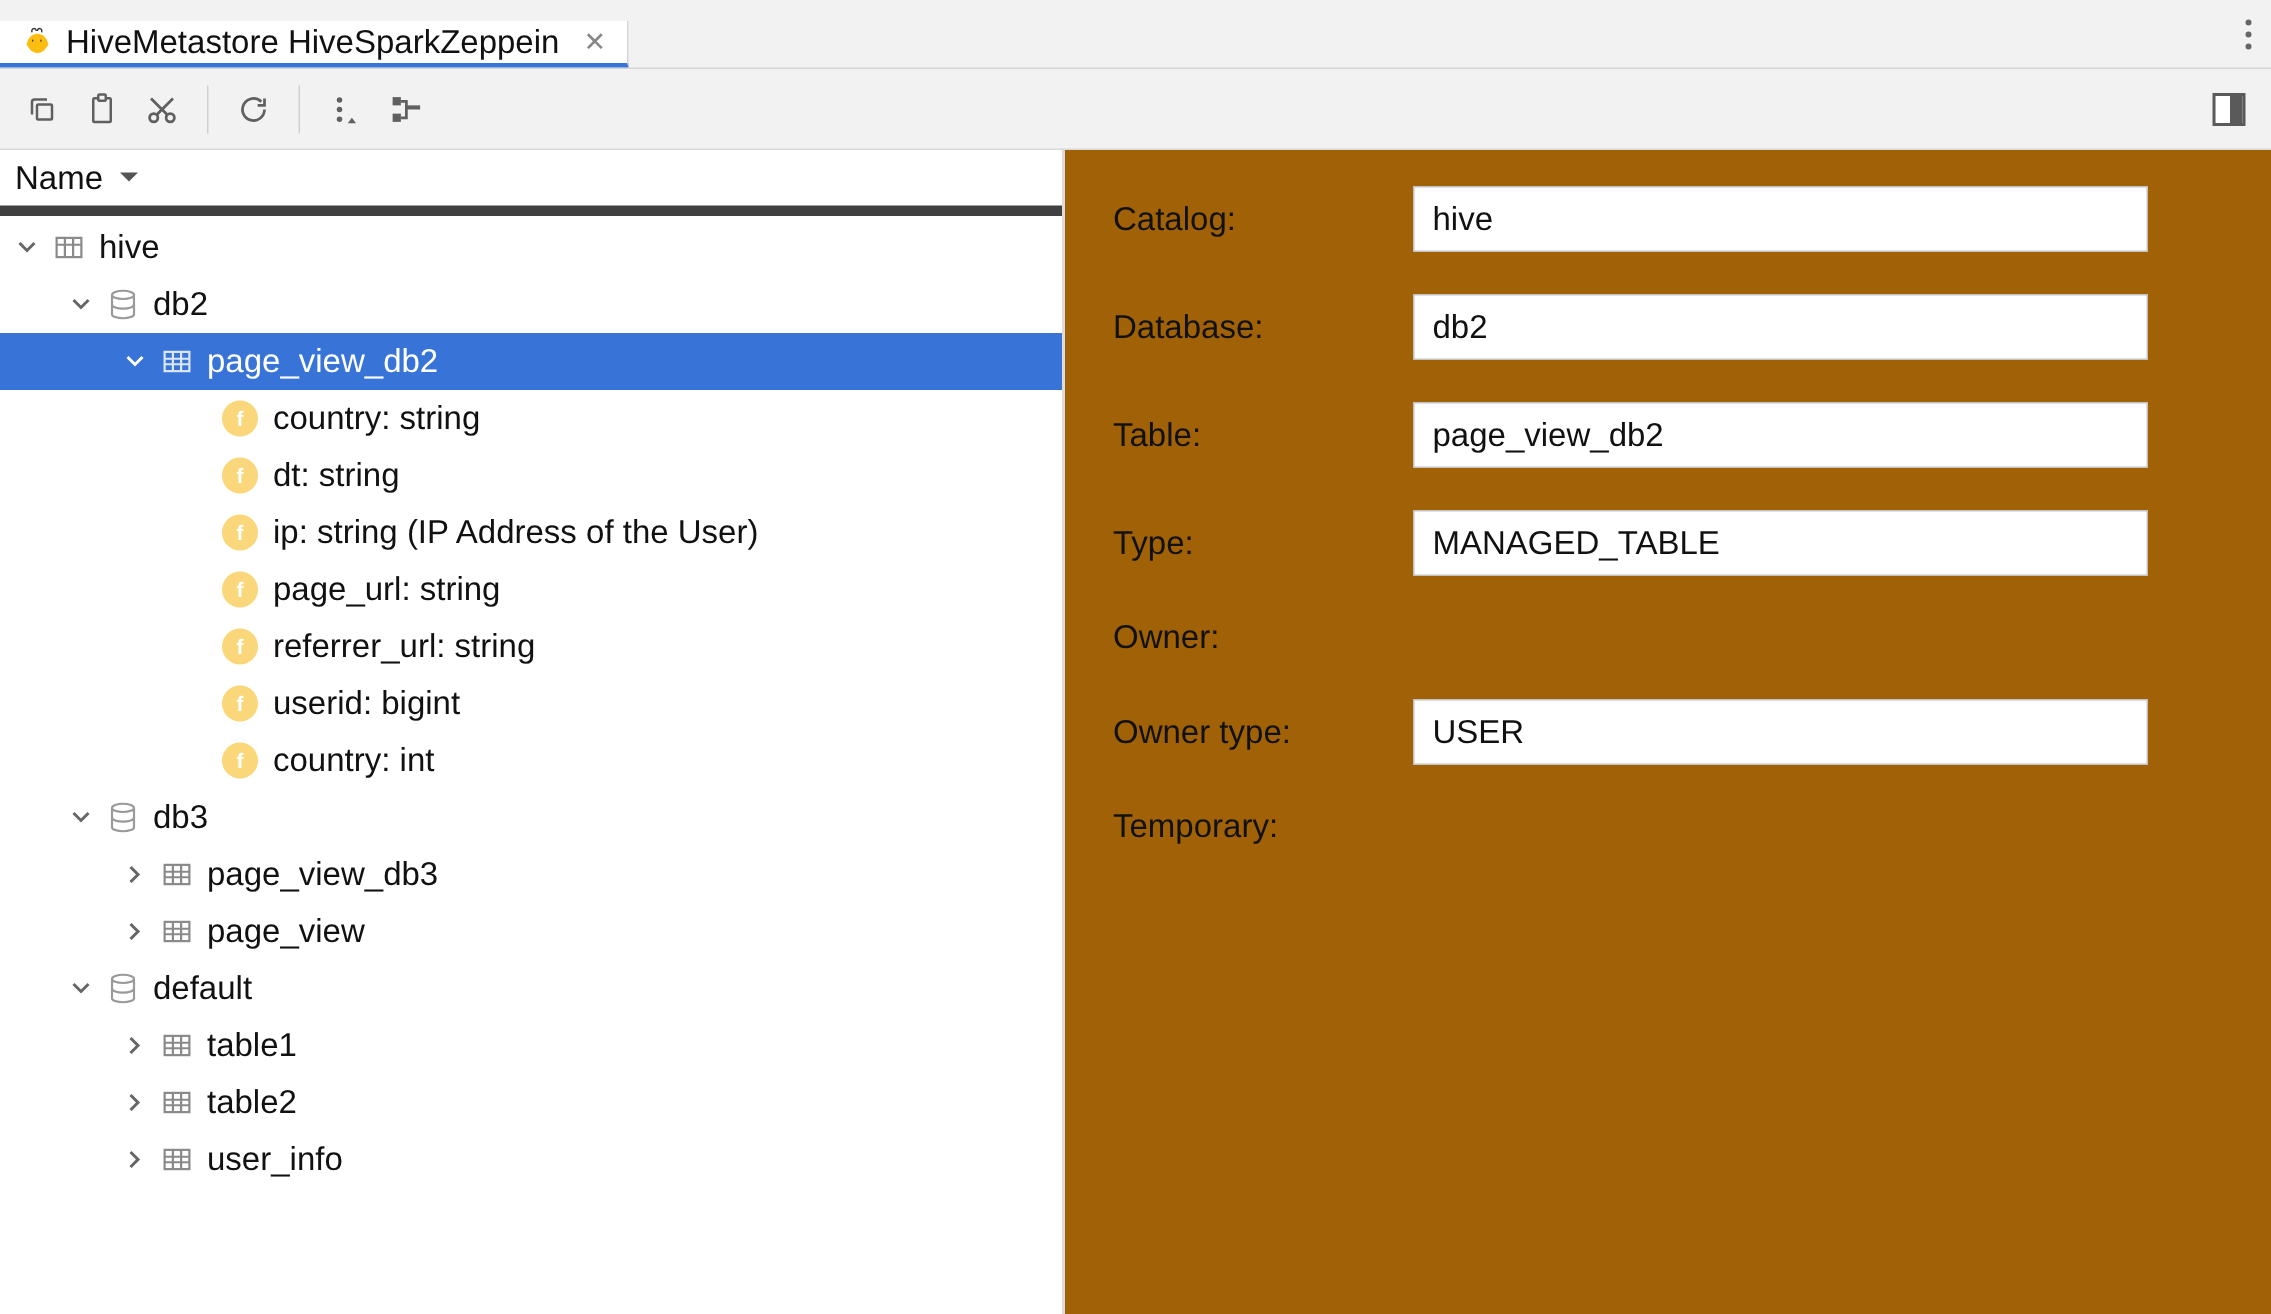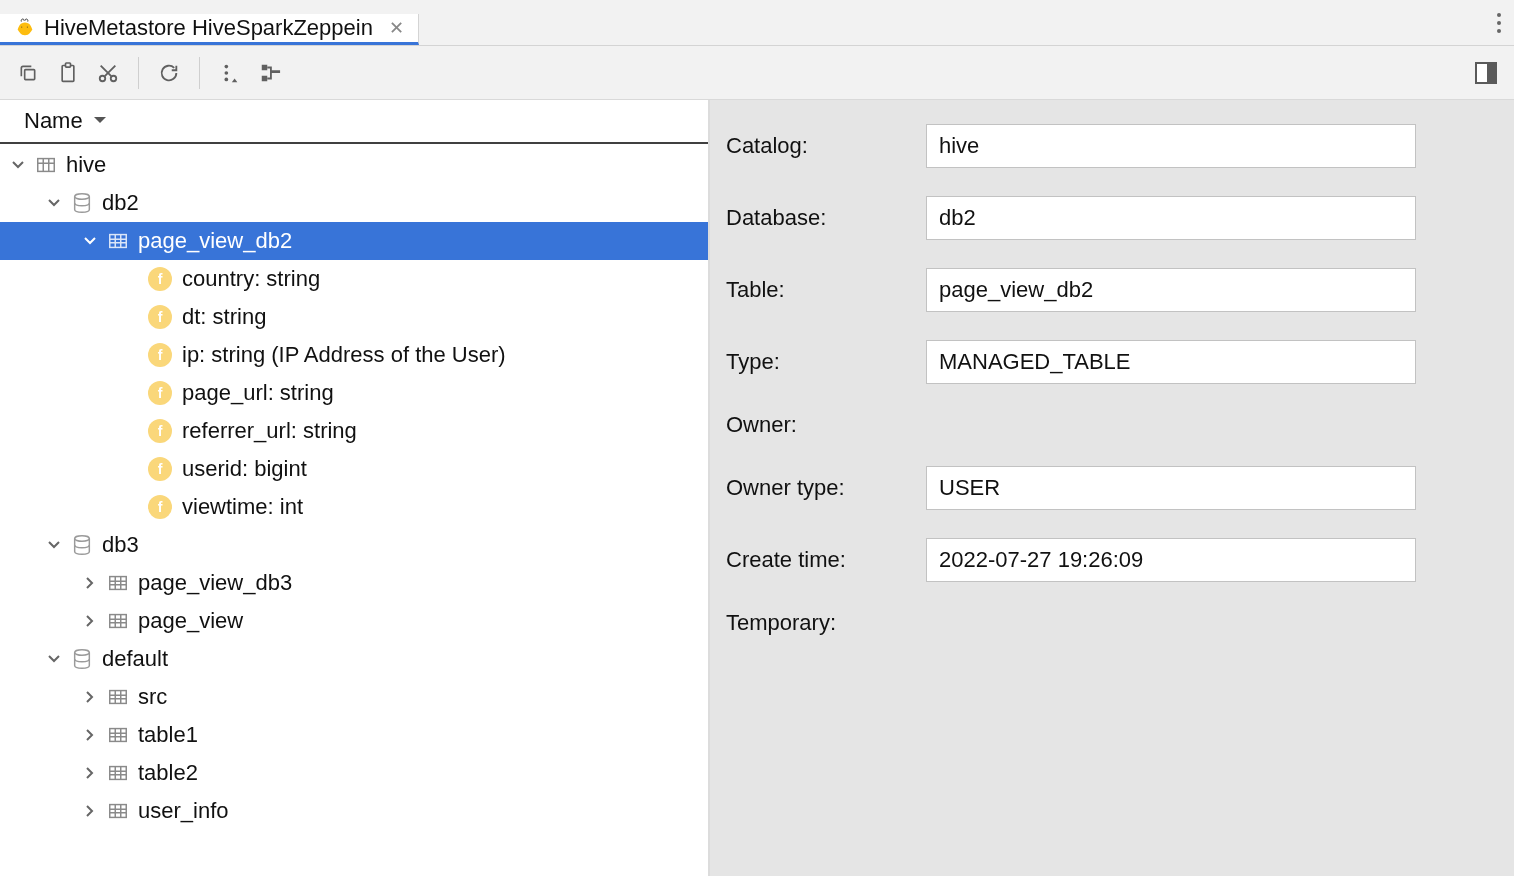--- a/index.html
+++ b/index.html
@@ -91,32 +91,32 @@
   }
   .left {
     width: 710px;
     border-right: 2px solid #dcdcdc;
     display: flex;
     flex-direction: column;
     overflow: hidden;
   }
   .right {
     flex: 1;
-    background: #e5e5e5;
-    padding: 24px 16px;
+    background: #a16207;
+    padding: 24px 32px;
     overflow: auto;
   }
 
   
   .name-header {
     height: 44px;
     display: flex;
     align-items: center;
-    padding: 0 24px;
-    border-bottom: 2px solid #404040;
+    padding: 0 10px;
+    border-bottom: 7px solid #404040;
     gap: 10px;
     cursor: pointer;
   }
   .name-header .chev {
     color: #555;
   }
 
   
   .tree {
     flex: 1;
@@ -347,21 +347,21 @@
       <div class="node lvl3">
         <span class="field-badge">f</span>
         <span>referrer_url: string</span>
       </div>
       <div class="node lvl3">
         <span class="field-badge">f</span>
         <span>userid: bigint</span>
       </div>
       <div class="node lvl3">
         <span class="field-badge">f</span>
-        <span>viewtime: int</span>
+        <span>country: int</span>
       </div>
 
       <div class="node lvl1">
         <span class="toggle">
           <svg width="14" height="14" viewBox="0 0 14 14">
               <path d="M2 4l5 5 5-5" fill="none" stroke="#666" stroke-width="2"></path>
             </svg>
         </span>
         <span class="icon">
           <svg width="22" height="22" viewBox="0 0 24 24" fill="none" stroke="#9a9a9a" stroke-width="1.6">
@@ -421,34 +421,20 @@
           <svg width="14" height="14" viewBox="0 0 14 14">
               <path d="M4 2l5 5-5 5" fill="none" stroke="#666" stroke-width="2"></path>
             </svg>
         </span>
         <span class="icon">
           <svg width="22" height="22" viewBox="0 0 24 24" fill="none" stroke="#8a8a8a" stroke-width="1.6">
             <rect x="3" y="5" width="18" height="14"></rect>
               <path d="M3 10h18M3 14h18M9 5v14M15 5v14"></path>
           </svg>
         </span>
-        <span>src</span>
-      </div>
-      <div class="node lvl2">
-        <span class="toggle">
-          <svg width="14" height="14" viewBox="0 0 14 14">
-              <path d="M4 2l5 5-5 5" fill="none" stroke="#666" stroke-width="2"></path>
-            </svg>
-        </span>
-        <span class="icon">
-          <svg width="22" height="22" viewBox="0 0 24 24" fill="none" stroke="#8a8a8a" stroke-width="1.6">
-            <rect x="3" y="5" width="18" height="14"></rect>
-              <path d="M3 10h18M3 14h18M9 5v14M15 5v14"></path>
-          </svg>
-        </span>
         <span>table1</span>
       </div>
       <div class="node lvl2">
         <span class="toggle">
           <svg width="14" height="14" viewBox="0 0 14 14">
               <path d="M4 2l5 5-5 5" fill="none" stroke="#666" stroke-width="2"></path>
             </svg>
         </span>
         <span class="icon">
           <svg width="22" height="22" viewBox="0 0 24 24" fill="none" stroke="#8a8a8a" stroke-width="1.6">
@@ -494,21 +480,17 @@
       <div class="prop-value">MANAGED_TABLE</div>
     </div>
     <div class="prop-row">
       <div class="prop-label">Owner:</div>
     </div>
     <div class="prop-row">
       <div class="prop-label">Owner type:</div>
       <div class="prop-value">USER</div>
     </div>
     <div class="prop-row">
-      <div class="prop-label">Create time:</div>
-      <div class="prop-value">2022-07-27 19:26:09</div>
-    </div>
-    <div class="prop-row">
       <div class="prop-label">Temporary:</div>
     </div>
   </div>
 
 </div>
 
 </body></html>

